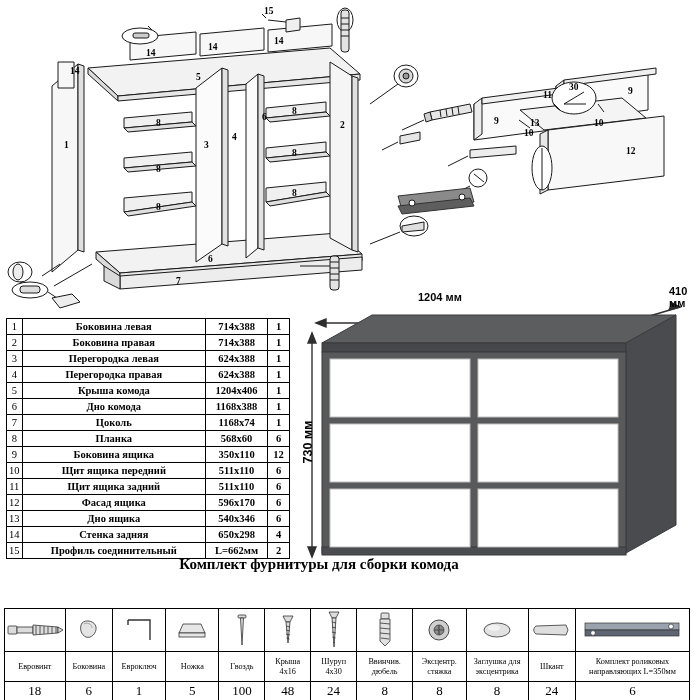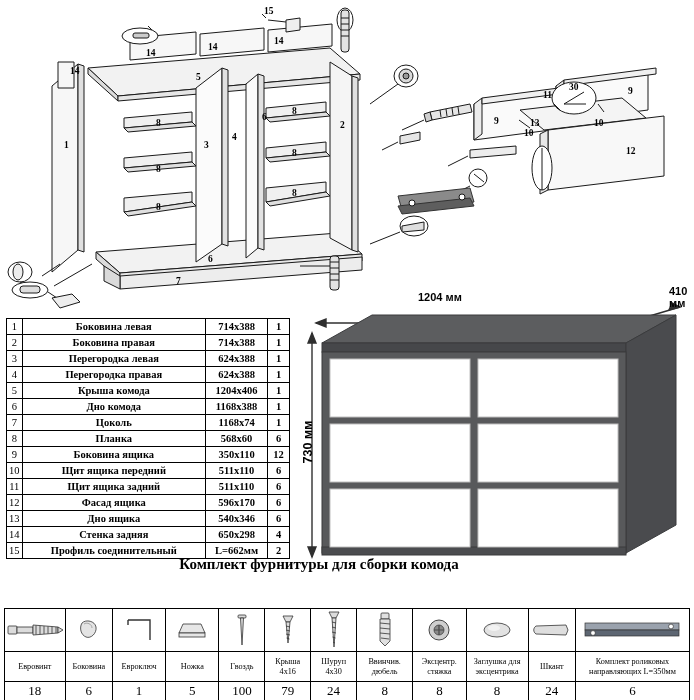--- a/index.html
+++ b/index.html
@@ -519,21 +519,21 @@
         <td>Заглушка для эксцентрика</td>
         <td>Шкант</td>
         <td>Комплект роликовых направляющих L=350мм</td>
       </tr>
       <tr class="counts">
         <td>18</td>
         <td>6</td>
         <td>1</td>
         <td>5</td>
         <td>100</td>
-        <td>79</td>
+        <td>48</td>
         <td>24</td>
         <td>8</td>
         <td>8</td>
         <td>8</td>
         <td>24</td>
         <td>6</td>
       </tr>
     </tbody>
   </table>
 

